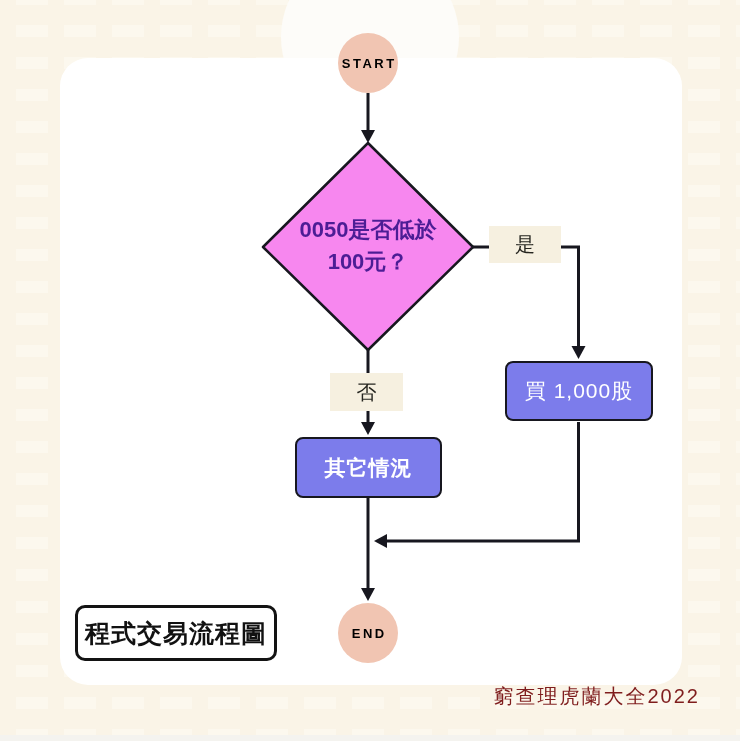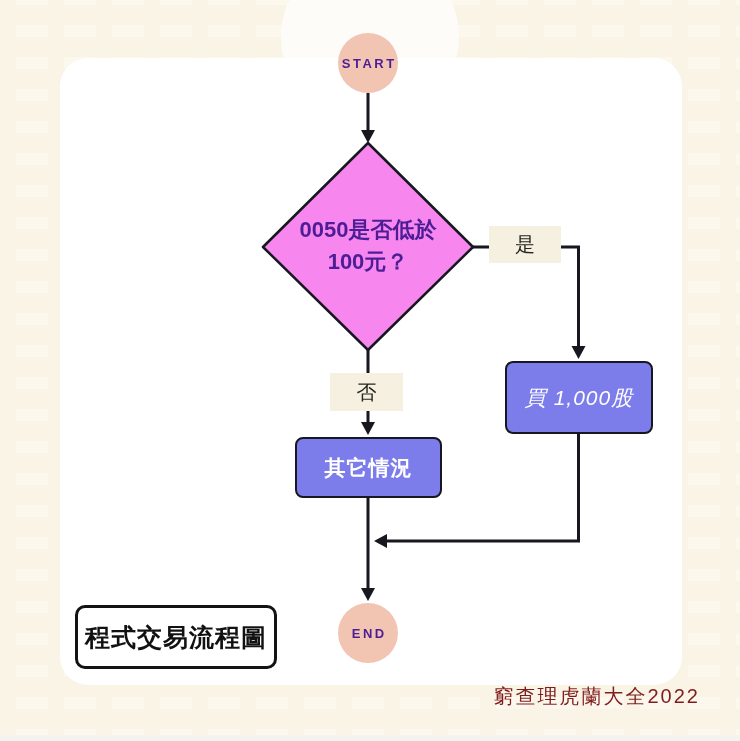--- a/index.html
+++ b/index.html
@@ -35,21 +35,21 @@
     left: 0; top: 0;
     width: 740px; height: 741px;
     z-index: 2;
   }
   .terminal {
     width: 60px; height: 60px;
     border-radius: 50%;
     background: #f1c5b2;
     display: flex; align-items: center; justify-content: center;
     z-index: 3;
-    color: #4c1d95;
+    color: #000000;
     font-size: 13px;
     font-weight: 700;
     letter-spacing: 2.5px;
     text-indent: 2.5px;
   }
   .start-node { left: 338px; top: 33px; }
   .end-node   { left: 338px; top: 603px; }
 
   .decision-label {
     left: 263px; top: 214px;
@@ -75,26 +75,26 @@
     background: #7c7ceb;
     border: 2.5px solid #17171f;
     border-radius: 8px;
     display: flex; align-items: center; justify-content: center;
     z-index: 3;
     color: #ffffff;
     font-size: 21px;
     letter-spacing: 1px;
     box-sizing: border-box;
   }
-  .buy-node   { left: 505px; top: 361px; width: 148px; height: 73px; font-style: italic; }
+  .buy-node   { left: 505px; top: 361px; width: 148px; height: 60px; }
   .other-node { left: 295px; top: 437px; width: 147px; height: 61px; font-weight: bold; }
 
   .legend-box {
     left: 75px; top: 605px;
-    width: 202px; height: 64px;
+    width: 202px; height: 56px;
     background: #ffffff;
     border: 3px solid #131313;
     border-radius: 10px;
     display: flex; align-items: center; justify-content: center;
     z-index: 3;
     font-size: 25px;
     font-weight: 700;
     color: #111111;
     box-sizing: border-box;
     letter-spacing: 1px;

